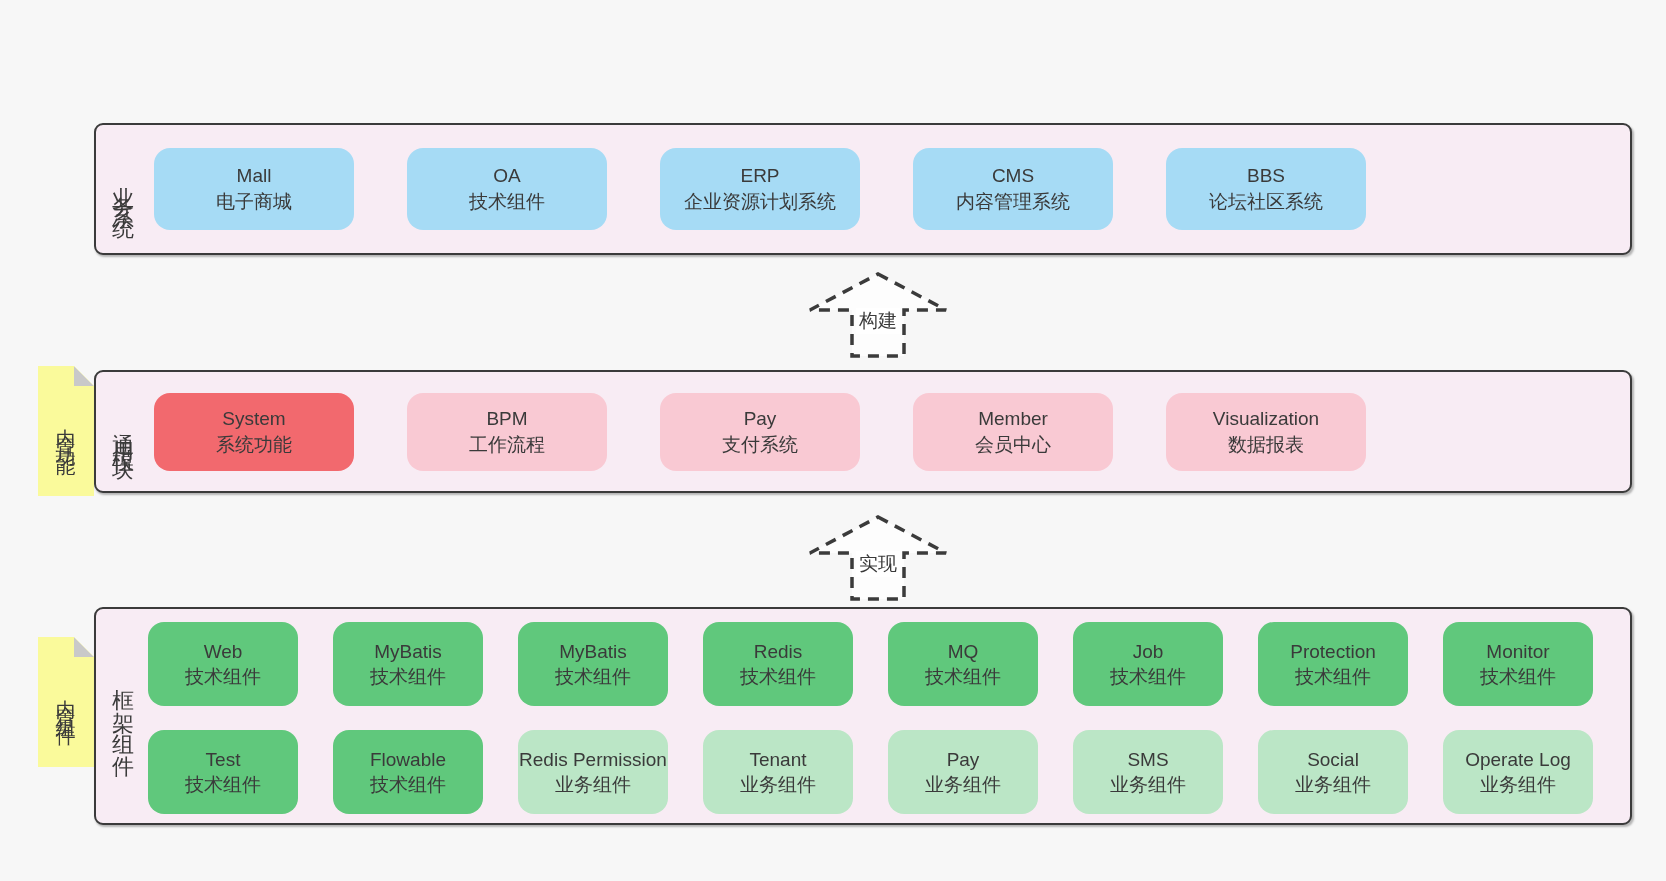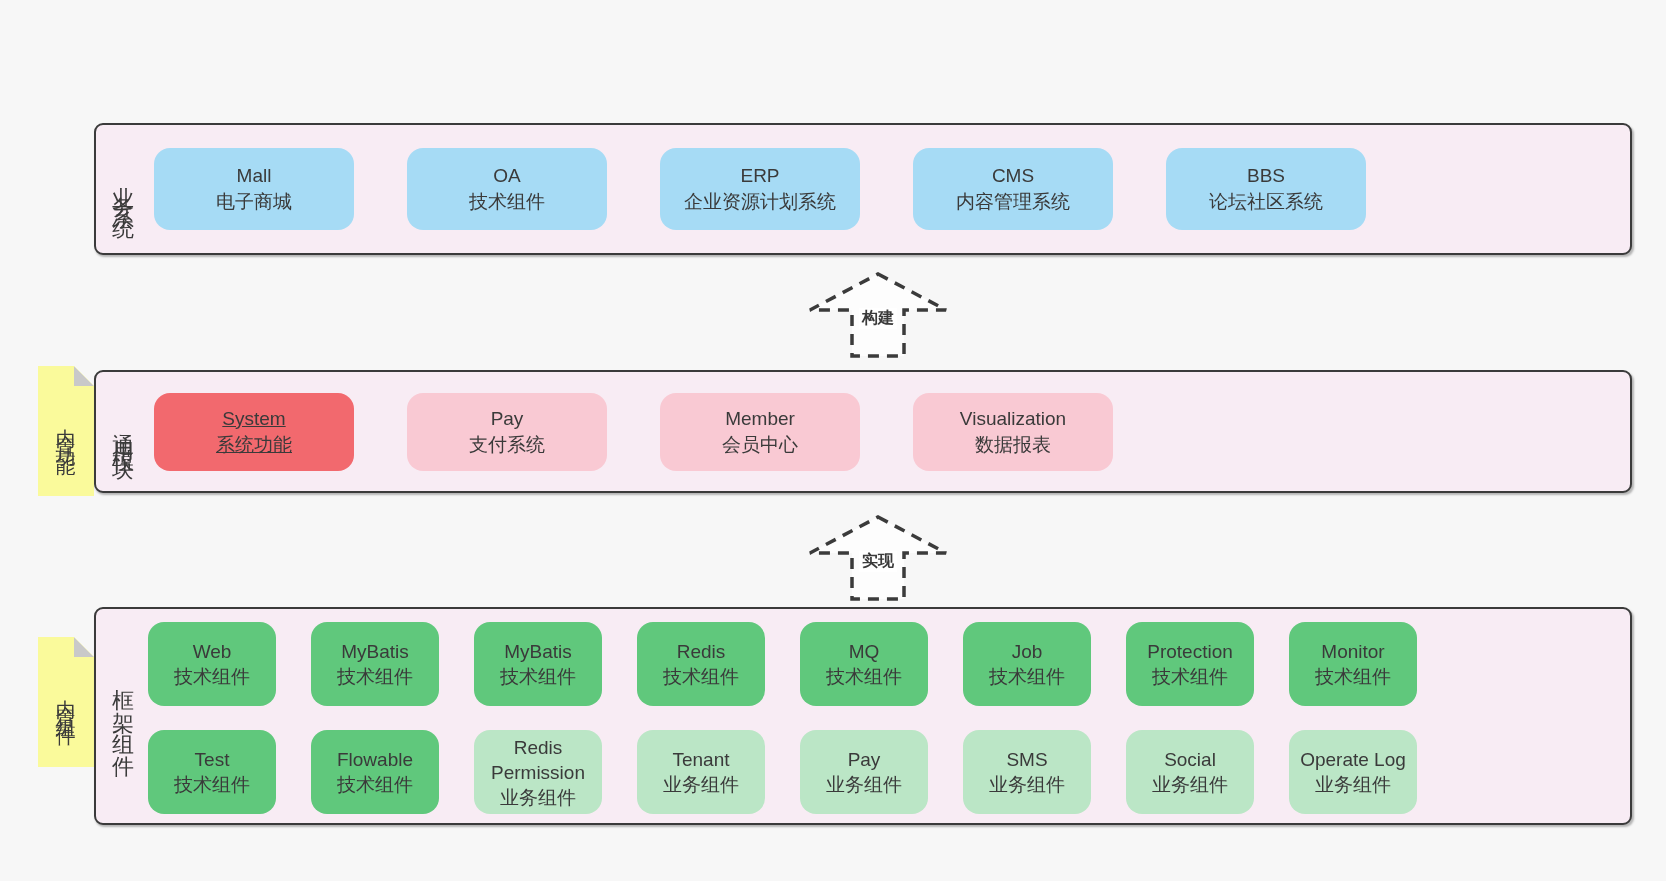--- a/index.html
+++ b/index.html
@@ -36,31 +36,31 @@
     position:absolute; left:58px; top:0; height:100%;
     display:flex; align-items:center; gap:53px;
   }
   .box {
     width:200px; height:82px; border-radius:16px;
     display:flex; flex-direction:column; justify-content:center; align-items:center;
     text-align:center; font-size:19px; line-height:26px;
   }
   #section-modules .box { height:78px; }
   .box.blue       { background:#a6dbf5; }
-  .box.red        { background:#f2696e;text-decoration:underline; }
+  .box.red        { background:#f2696e; }
   .box.pink       { background:#f9c9d3; }
   .box.green      { background:#60c87c; }
   .box.lightgreen { background:#bbe6c6; }
 
   .comp-rows {
     position:absolute; left:52px; top:13px;
     display:flex; flex-direction:column; gap:24px;
   }
   .comp-row { display:flex; gap:35px; }
-  .comp-row .box { width:128px; height:84px; line-height:25px; }
+  .comp-row .box { width:150px; height:84px; line-height:25px; }
 
   .sticky {
     position:absolute; left:38px; width:56px; height:130px;
     background:#fafa9b;
     clip-path:polygon(0 0, calc(100% - 20px) 0, 100% 20px, 100% 100%, 0 100%);
   }
   #sticky-functions  { top:366px; }
   #sticky-components { top:637px; }
   .sticky .fold {
     position:absolute; top:0; right:0; width:20px; height:20px;
@@ -73,21 +73,21 @@
     font-size:20px; letter-spacing:9px; line-height:56px;
   }
 
   .arrow { position:absolute; width:142px; height:88px; }
   #arrow-build     { left:807px; top:271px; }
   #arrow-implement { left:807px; top:514px; }
   .arrow svg { display:block; }
   .arrow-label {
     position:absolute; left:50%; top:37px; transform:translateX(-50%);
     background:#ffffff; padding:0 3px;
-    font-size:16px; white-space:nowrap;font-weight:bold;
+    font-size:19px; white-space:nowrap;
   }
 </style>
 </head>
 <body>
 
 <div class="section" id="section-business">
   <div class="v-label ls-10">业务系统</div>
   <div class="row">
     <div class="box blue">
       <div>Mall</div>
@@ -125,20 +125,24 @@
 </div>
 
 <div class="section" id="section-modules">
   <div class="v-label ls-8">通用模块</div>
   <div class="row">
     <div class="box red">
       <div>System</div>
       <div>系统功能</div>
     </div>
     <div class="box pink">
+      <div>BPM</div>
+      <div>工作流程</div>
+    </div>
+    <div class="box pink">
       <div>Pay</div>
       <div>支付系统</div>
     </div>
     <div class="box pink">
       <div>Member</div>
       <div>会员中心</div>
     </div>
     <div class="box pink">
       <div>Visualization</div>
       <div>数据报表</div>

